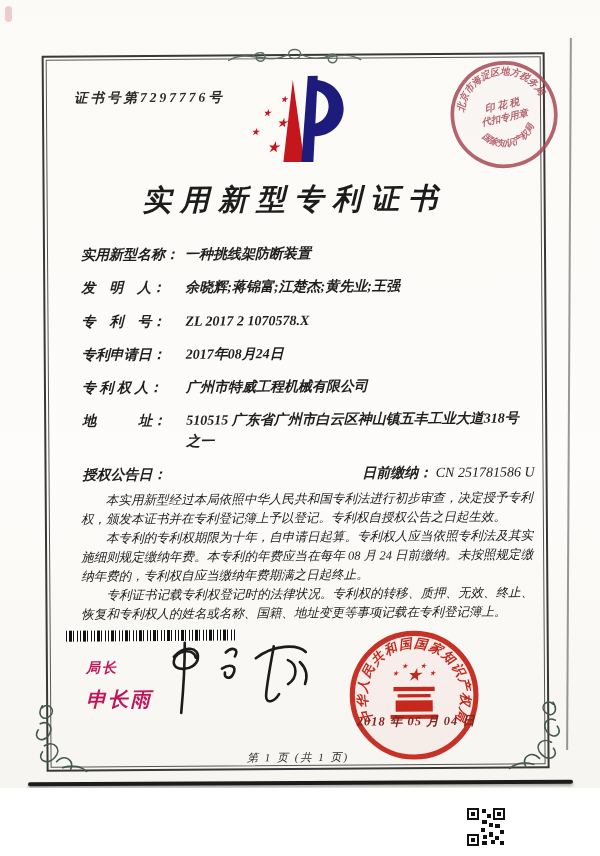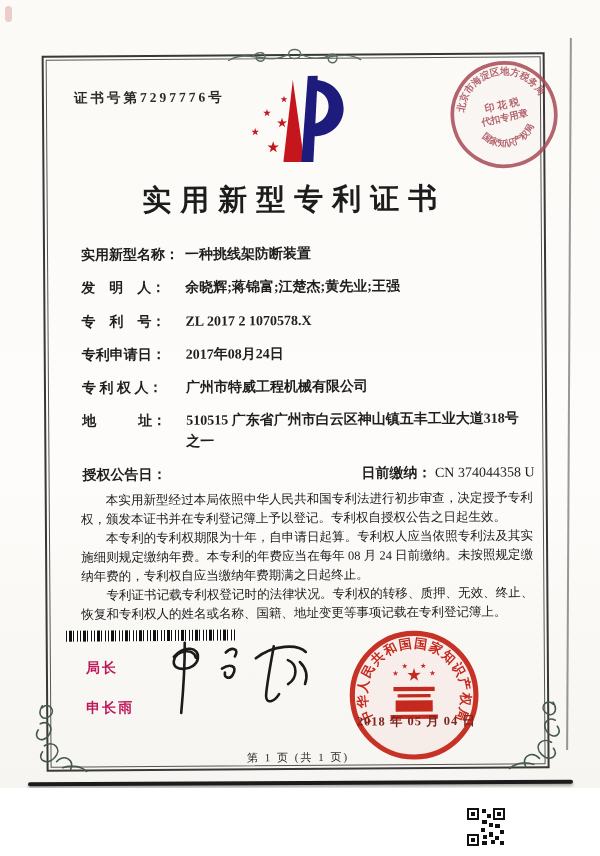--- a/index.html
+++ b/index.html
@@ -2,21 +2,21 @@
 <html><head>
 <meta charset="utf-8">
 <style>
   * { margin:0; padding:0; box-sizing:border-box; }
   html,body { width:600px; height:856px; }
   body {
     font-family:"Liberation Serif", serif;
     background:#e9e7e3;
     position:relative; overflow:hidden;
   }
-  .photo { position:absolute; inset:0; width:600px; height:660px; background:#f3f1ee; }
+  .photo { position:absolute; inset:0; width:600px; height:660px; background:#f3f1ee;font-style:italic; }
 
   
   .paper {
     position:absolute; left:0; top:0; width:600px; height:788px;
     background:linear-gradient(180deg,#fbfaf7 0%,#fdfcfa 60%,#f7f5f1 100%);
   }
   .paper-bottom-edge {
     position:absolute; left:28px; top:781px; width:545px; height:4px;
     background:#1c1c1c; border-radius:2px; transform:rotate(-0.25deg);
     box-shadow:0 2px 3px rgba(0,0,0,.35);
@@ -68,21 +68,21 @@
 
   .barcode {
     position:absolute; left:18px; top:573px; width:170px; height:11px;
     background:
       repeating-linear-gradient(90deg,#111 0 1px,transparent 1px 3px,#111 3px 6px,transparent 6px 7px,#111 7px 8px,transparent 8px 11px,#111 11px 12px,transparent 12px 14px);
     background-color:#fff;
   }
 
   .director { position:absolute; left:38px; top:602px; font-family:"Liberation Sans",sans-serif; color:#be185d; }
   .director-title { font-size:14px; font-weight:bold; letter-spacing:2px; }
-  .director-name { font-size:14px; font-weight:bold; letter-spacing:2px; margin-top:22px; }
+  .director-name { font-size:20px; font-weight:bold; letter-spacing:2px; margin-top:9px; }
 
   .signature { position:absolute; left:104px; top:578px; width:180px; height:92px; }
 
   .seal { position:absolute; left:298px; top:572px; width:136px; height:136px; }
   .seal-date {
     position:absolute; left:288px; top:658px; width:160px; text-align:center;
     font-size:12.5px; font-weight:bold; color:#7e241e; letter-spacing:1px;
   }
 
   .footer-page {
@@ -169,21 +169,21 @@
           <span class="field-value">广州市特威工程机械有限公司</span>
         </div>
         <div class="field-row">
           <span class="field-label">地　　　址：</span>
           <span class="field-value" style="max-width:340px;">510515 广东省广州市白云区神山镇五丰工业大道318号之一</span>
         </div>
         <div class="field-row">
           <span class="field-label">授权公告日：</span>
           <span class="grant-pub">
             <span class="field-label2">日前缴纳：</span>
-            <span>CN 374044358 U</span>
+            <span>CN 251781586 U</span>
           </span>
         </div>
       </div>
 
       <div class="body-paras">
         <p>本实用新型经过本局依照中华人民共和国专利法进行初步审查，决定授予专利权，颁发本证书并在专利登记簿上予以登记。专利权自授权公告之日起生效。</p>
         <p>本专利的专利权期限为十年，自申请日起算。专利权人应当依照专利法及其实施细则规定缴纳年费。本专利的年费应当在每年 08 月 24 日前缴纳。未按照规定缴纳年费的，专利权自应当缴纳年费期满之日起终止。</p>
         <p>专利证书记载专利权登记时的法律状况。专利权的转移、质押、无效、终止、恢复和专利权人的姓名或名称、国籍、地址变更等事项记载在专利登记簿上。</p>
       </div>
 

